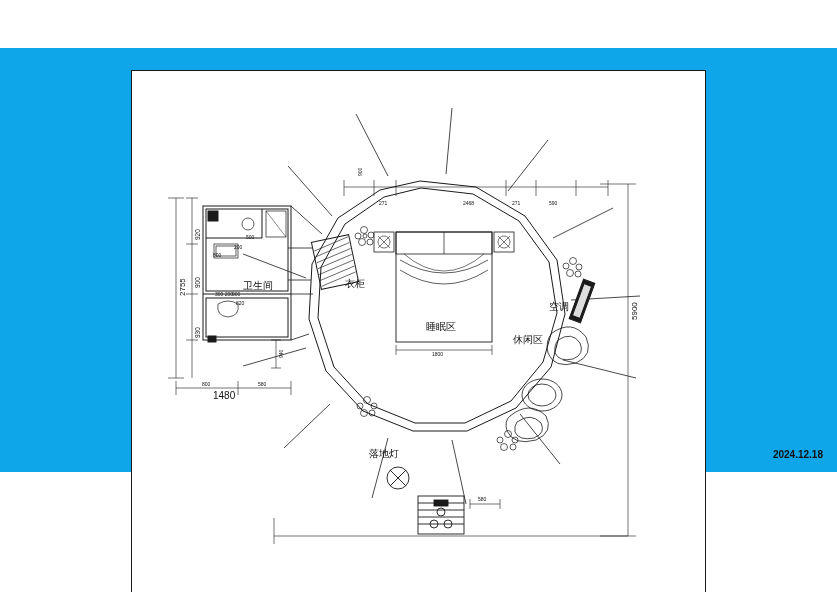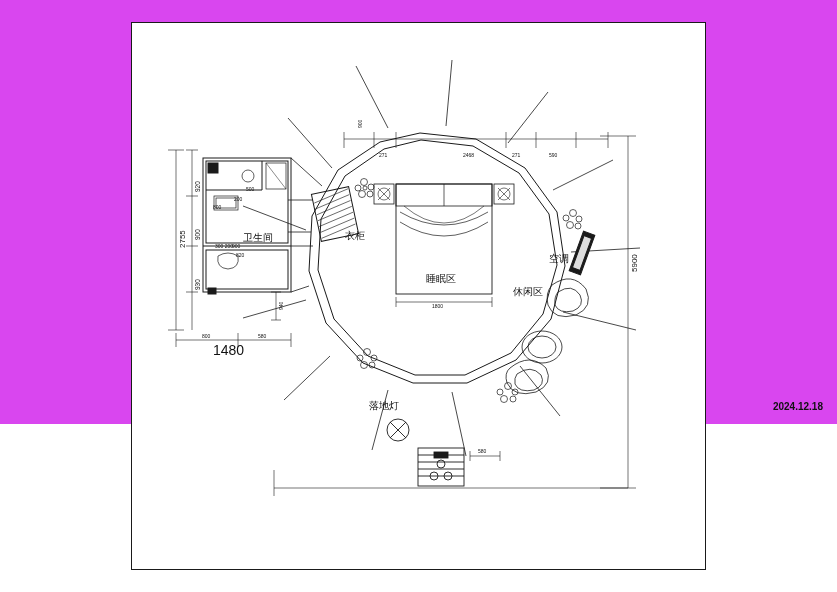--- a/index.html
+++ b/index.html
@@ -1,17 +1,17 @@
 <!DOCTYPE html>
 <html><head>
 <meta charset="utf-8">
 <style>
   html,body{margin:0;padding:0;background:#ffffff;}
   body{width:837px;height:592px;overflow:hidden;font-family:"Liberation Sans",sans-serif;}
-  #sheet{position:relative;width:837px;height:424px;background:#d946ef;}
+  #sheet{position:relative;width:837px;height:424px;background:#0ea5e9;margin-top:48px;}
   .frame{position:absolute;left:131px;top:22px;width:575px;height:548px;border:1px solid #1a1a1a;box-sizing:border-box;background:#fff;}
   svg{position:absolute;left:0;top:0;}
   .lbl{position:absolute;font-size:9px;color:#111;white-space:nowrap;font-family:"Liberation Sans",sans-serif;}
   .lbl.cn{font-size:10px;}
   .dimtxt{position:absolute;font-size:6.5px;color:#111;white-space:nowrap;font-family:"Liberation Sans",sans-serif;}
   .datestamp{position:absolute;right:14px;bottom:12px;font-size:10px;color:#111;font-weight:bold;}
   .tiny{font-size:5px;}
 </style>
 </head>
 <body>
@@ -211,21 +211,21 @@
 
   <div class="lbl cn" style="left:243px;top:231px;">卫生间</div>
   <div class="lbl cn" style="left:345px;top:229px;text-align:center;">衣柜</div>
   <div class="lbl cn" style="left:426px;top:272px;">睡眠区</div>
   <div class="lbl cn" style="left:549px;top:252px;">空调</div>
   <div class="lbl cn" style="left:513px;top:285px;text-align:center;">休闲区</div>
   <div class="lbl cn" style="left:369px;top:399px;">落地灯</div>
 
   <div class="dimtxt" style="left:630px;top:272px;transform:rotate(-90deg);transform-origin:left top;font-size:8px;">5900</div>
   <div class="dimtxt" style="left:178px;top:248px;transform:rotate(-90deg);transform-origin:left top;font-size:8px;">2755</div>
-  <div class="dimtxt" style="left:213px;top:342px;font-size:14px;">1480</div>
+  <div class="dimtxt" style="left:213px;top:342px;font-size:10px;">1480</div>
 
   <div class="dimtxt" style="left:194px;top:192px;transform:rotate(-90deg);transform-origin:left top;">920</div>
   <div class="dimtxt" style="left:194px;top:240px;transform:rotate(-90deg);transform-origin:left top;">900</div>
   <div class="dimtxt" style="left:194px;top:290px;transform:rotate(-90deg);transform-origin:left top;">930</div>
 
   <div class="dimtxt tiny" style="left:246px;top:186px;">500</div>
   <div class="dimtxt tiny" style="left:234px;top:196px;">200</div>
   <div class="dimtxt tiny" style="left:213px;top:204px;">800</div>
   <div class="dimtxt tiny" style="left:236px;top:252px;">820</div>
   <div class="dimtxt tiny" style="left:232px;top:243px;">900</div>

